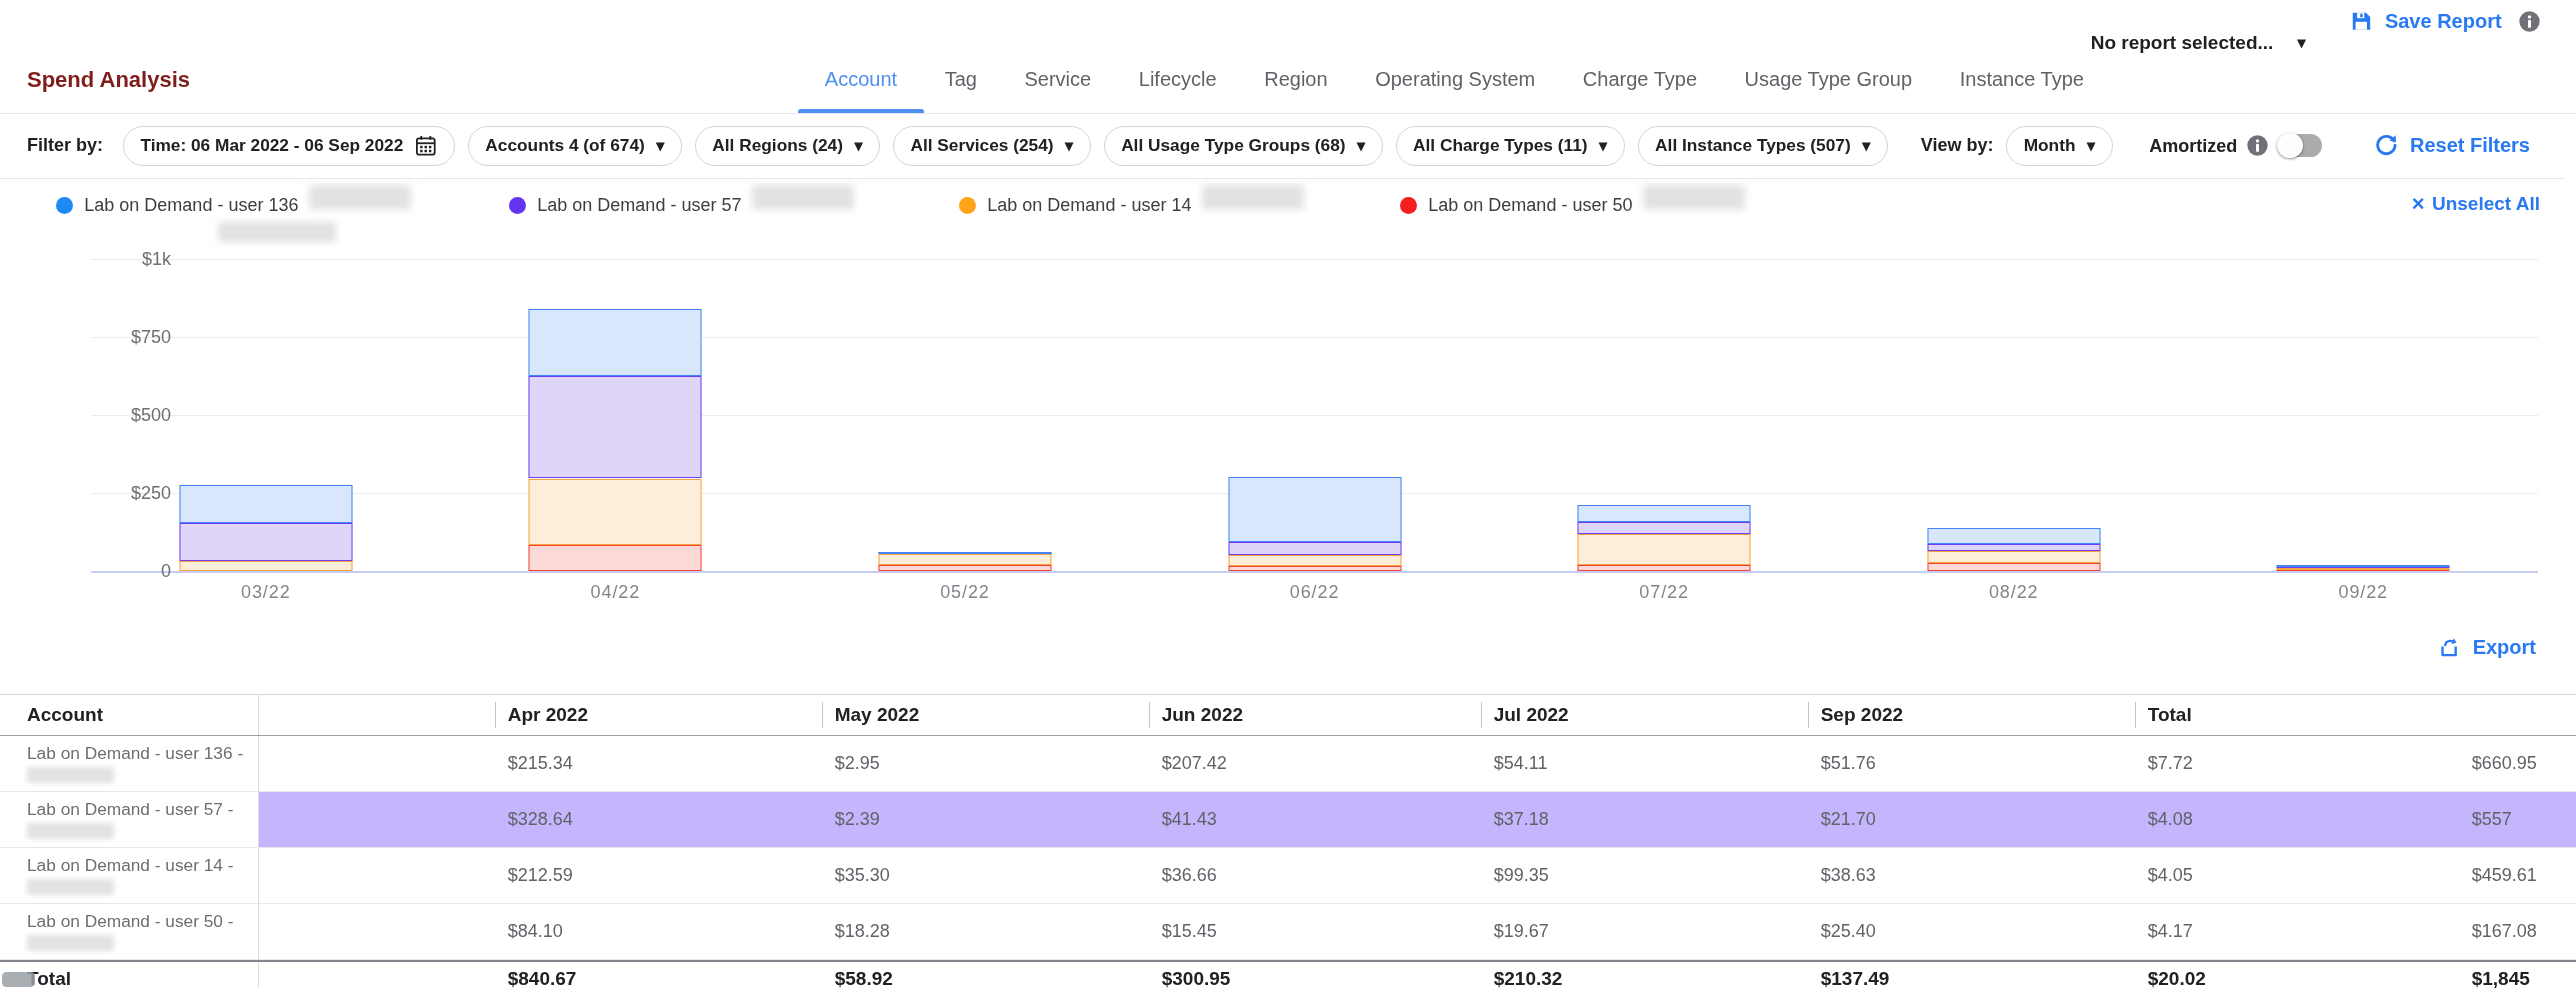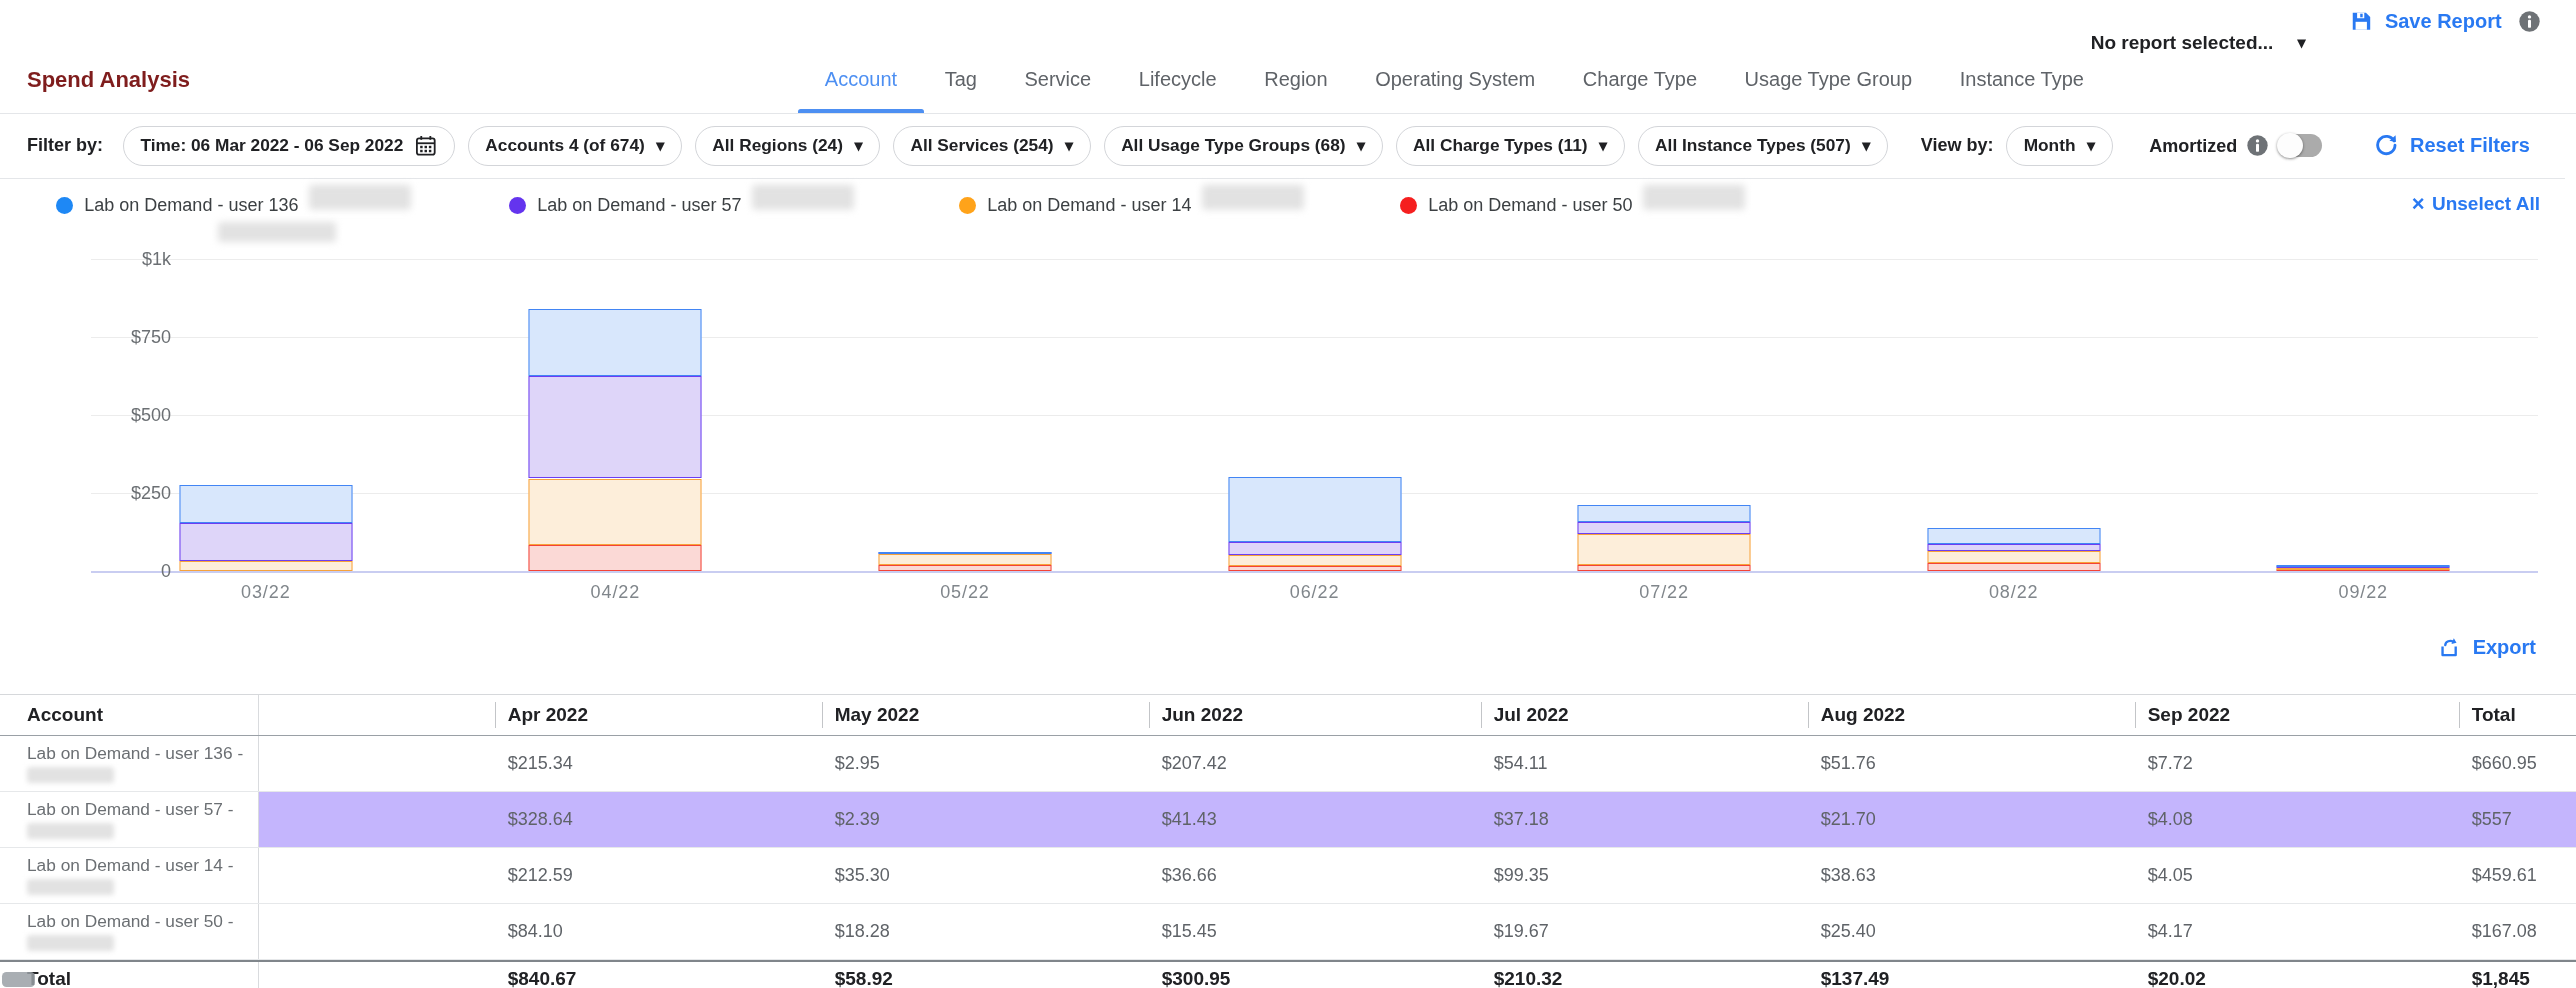--- a/index.html
+++ b/index.html
@@ -325,21 +325,20 @@
   </div>
 
   <div class="spend-table">
       <div class="tr tr-header">
         <div class="cell first">Account</div>
         <div class="cell"></div>
         <div class="cell tick">Apr 2022</div>
         <div class="cell tick">May 2022</div>
         <div class="cell tick">Jun 2022</div>
         <div class="cell tick">Jul 2022</div>
-        <div class="cell tick">Aug 2022</div>
         <div class="cell tick">Sep 2022</div>
         <div class="cell tick">Total</div>
       </div>
       <div class="tr tr-data">
         <div class="cell first">
           <div class="account-line1">Lab on Demand - user 136 -</div>
           <div class="redacted account-redact"></div>
         </div>
         <div class="cell"></div>
         <div class="cell">$215.34</div>

